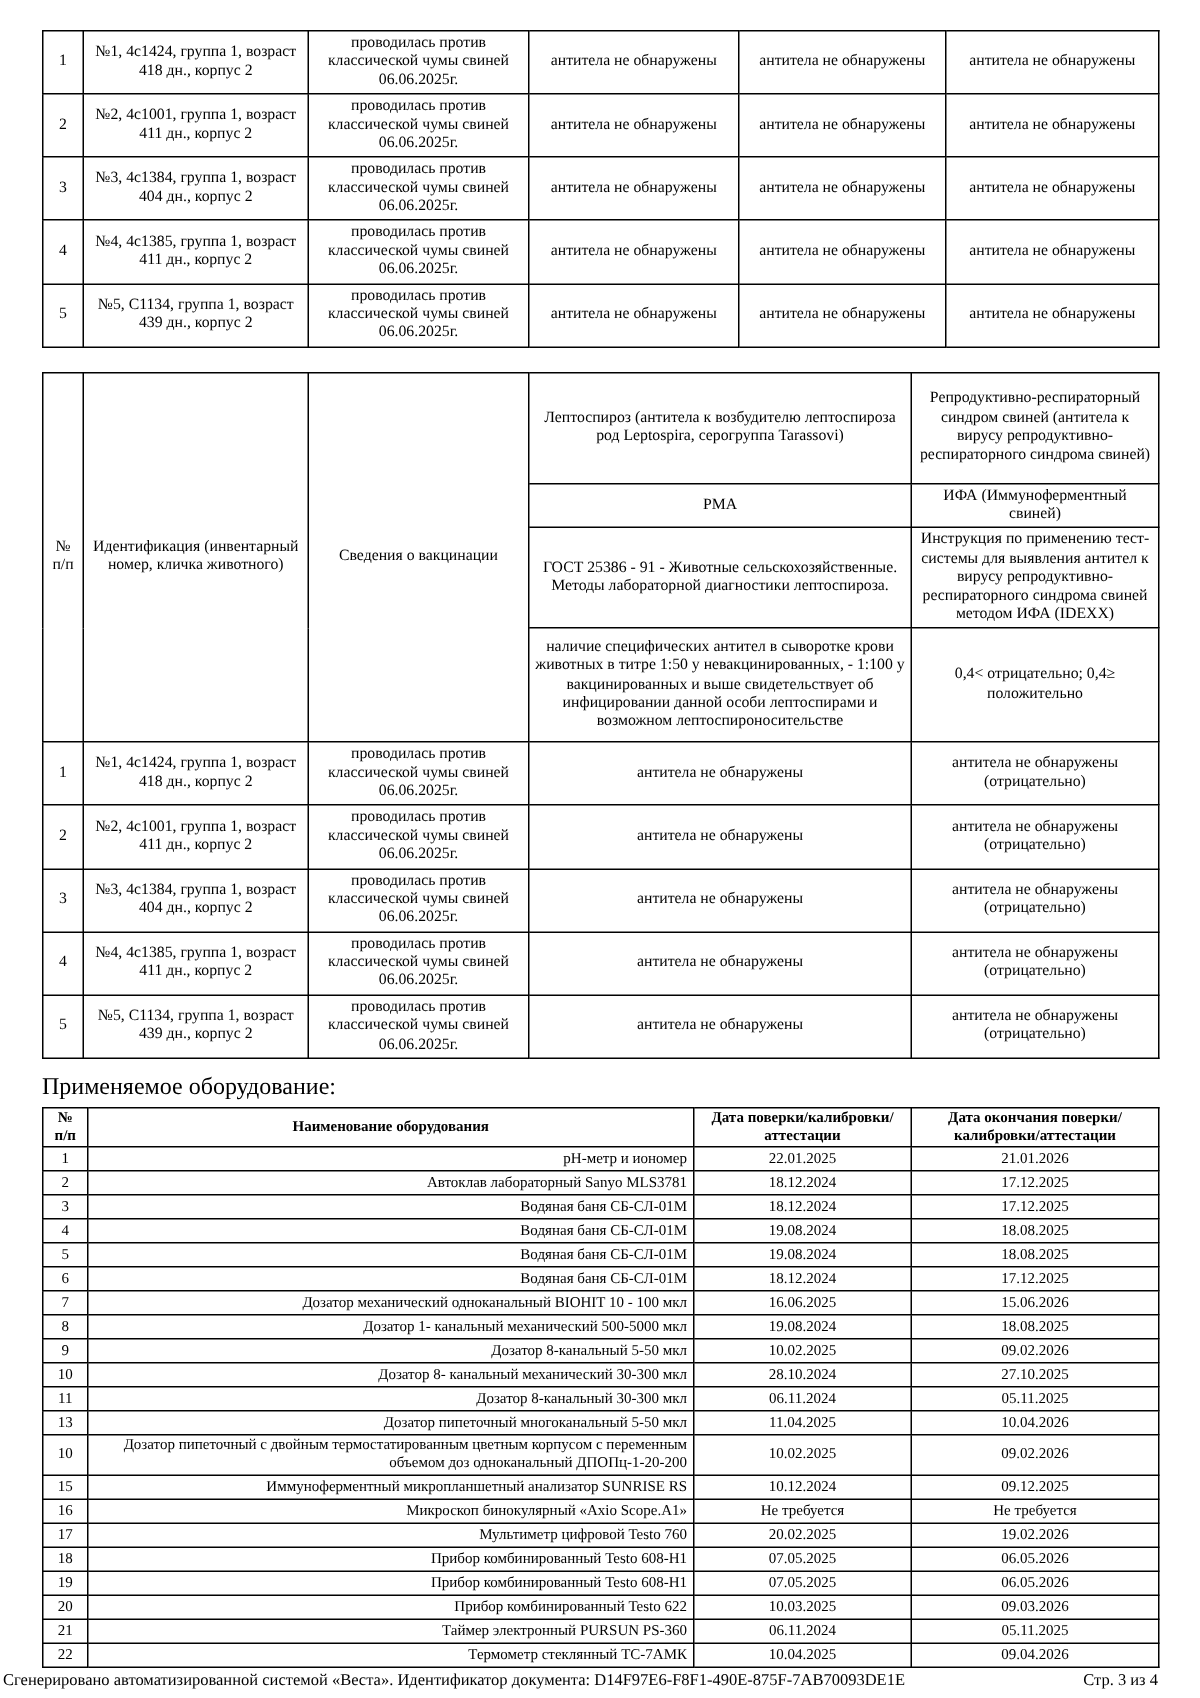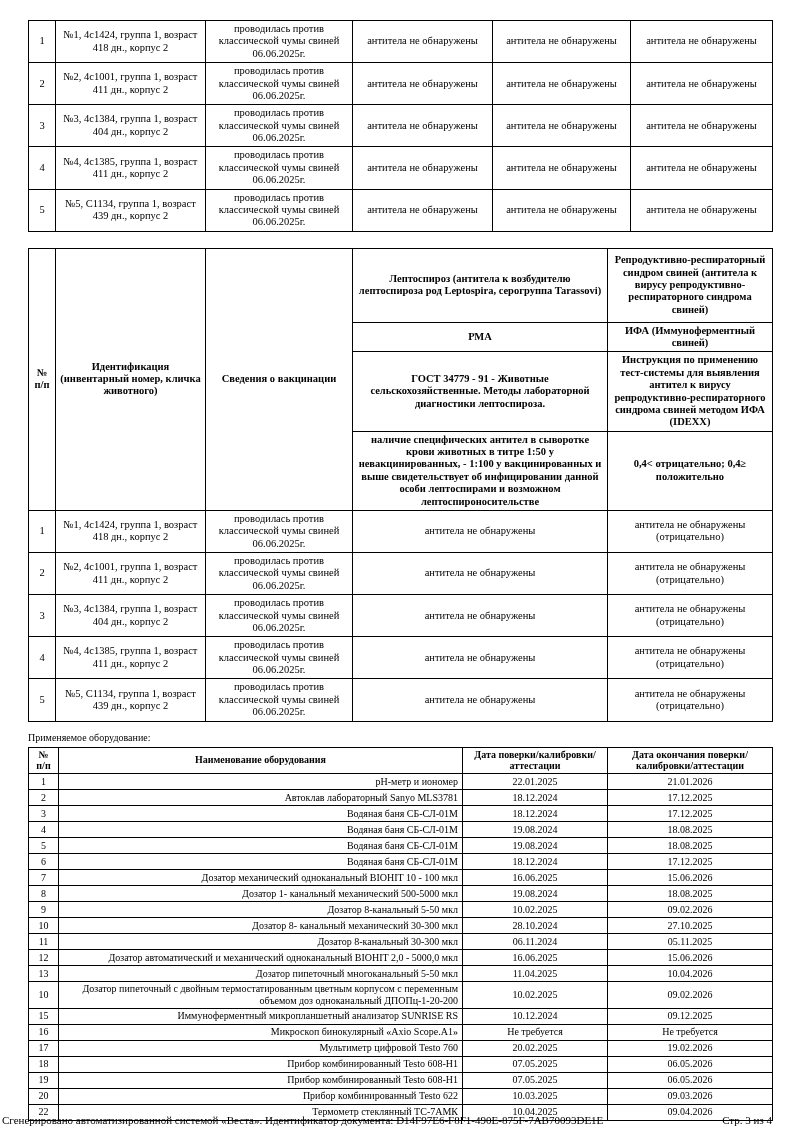--- a/index.html
+++ b/index.html
@@ -24,30 +24,30 @@
   }
   table.tbl td {
     border: 1px solid #000;
     text-align: center;
     vertical-align: middle;
     font-size: 10.5px;
     line-height: 1.18;
     padding: 2px 3px;
     word-wrap: break-word;
   }
-  .b { font-weight: bold; }
+  .b { font-weight: normal; }
   .t1 td { height: 39px; }
   .t2 { margin-top: 16px; }
   .t2 tr.hrow1 td { height: 74px; }
   .t2 tr.hrow2 td { height: 24px; }
   .t2 tr.hrow3 td { height: 66px; margin-top: 24px; }
   .t2 tr.hrow4 td { height: 76px; margin-left: 44px; }
   .t2 tr.drow td { height: 38px; }
   .eq-title {
-    font-size: 10px;
+    font-size: 16px;
     margin: 10px 0 4px 0;
   }
   table.teq td {
     font-size: 10px;
     height: 16px;
     padding: 1px 4px;
   }
   table.teq td.name { text-align: right; }
   table.teq tr.eh td { height: 26px; font-weight: bold; }
   .footer-bottom {
@@ -133,21 +133,21 @@
         <td rowspan="4" class="b">Идентификация (инвентарный номер, кличка животного)</td>
         <td rowspan="4" class="b">Сведения о вакцинации</td>
         <td class="b">Лептоспироз (антитела к возбудителю лептоспироза род Leptospira, серогруппа Tarassovi)</td>
         <td class="b">Репродуктивно-респираторный синдром свиней (антитела к вирусу репродуктивно-респираторного синдрома свиней)</td>
       </tr>
       <tr class="hrow2">
         <td class="b">РМА</td>
         <td class="b">ИФА (Иммуноферментный свиней)</td>
       </tr>
       <tr class="hrow3">
-        <td class="b">ГОСТ 34779 - 91 - Животные сельскохозяйственные. Методы лабораторной диагностики лептоспироза.</td>
+        <td class="b">ГОСТ 25386 - 91 - Животные сельскохозяйственные. Методы лабораторной диагностики лептоспироза.</td>
         <td class="b">Инструкция по применению тест-системы для выявления антител к вирусу репродуктивно-респираторного синдрома свиней методом ИФА (IDEXX)</td>
       </tr>
       <tr class="hrow4">
         <td class="b">наличие специфических антител в сыворотке крови животных в титре 1:50 у невакцинированных, - 1:100 у вакцинированных и выше свидетельствует об инфицировании данной особи лептоспирами и возможном лептоспироносительстве</td>
         <td class="b">0,4&lt; отрицательно; 0,4≥ положительно</td>
       </tr>
       <tr class="drow">
         <td>1</td>
         <td>№1, 4с1424, группа 1, возраст 418 дн., корпус 2</td>
         <td>проводилась против классической чумы свиней 06.06.2025г.</td>
@@ -261,26 +261,20 @@
         <td>28.10.2024</td>
         <td>27.10.2025</td>
       </tr>
         <tr>
         <td>11</td>
         <td class="name">Дозатор 8-канальный 30-300 мкл</td>
         <td>06.11.2024</td>
         <td>05.11.2025</td>
       </tr>
         <tr>
-        <td>12</td>
-        <td class="name">Дозатор автоматический и механический одноканальный BIOHIT 2,0 - 5000,0 мкл</td>
-        <td>16.06.2025</td>
-        <td>15.06.2026</td>
-      </tr>
-        <tr>
         <td>13</td>
         <td class="name">Дозатор пипеточный многоканальный 5-50 мкл</td>
         <td>11.04.2025</td>
         <td>10.04.2026</td>
       </tr>
         <tr>
         <td>10</td>
         <td class="name">Дозатор пипеточный с двойным термостатированным цветным корпусом с переменным объемом доз одноканальный ДПОПц-1-20-200</td>
         <td>10.02.2025</td>
         <td>09.02.2026</td>
@@ -315,20 +309,26 @@
         <td>07.05.2025</td>
         <td>06.05.2026</td>
       </tr>
         <tr>
         <td>20</td>
         <td class="name">Прибор комбинированный Testo 622</td>
         <td>10.03.2025</td>
         <td>09.03.2026</td>
       </tr>
         <tr>
+        <td>21</td>
+        <td class="name">Таймер электронный PURSUN PS-360</td>
+        <td>06.11.2024</td>
+        <td>05.11.2025</td>
+      </tr>
+        <tr>
         <td>22</td>
         <td class="name">Термометр стеклянный ТС-7АМК</td>
         <td>10.04.2025</td>
         <td>09.04.2026</td>
       </tr>
     </tbody>
   </table>
 
   <div class="footer-bottom">
     <span>Сгенерировано автоматизированной системой «Веста». Идентификатор документа: D14F97E6-F8F1-490E-875F-7AB70093DE1E</span>

